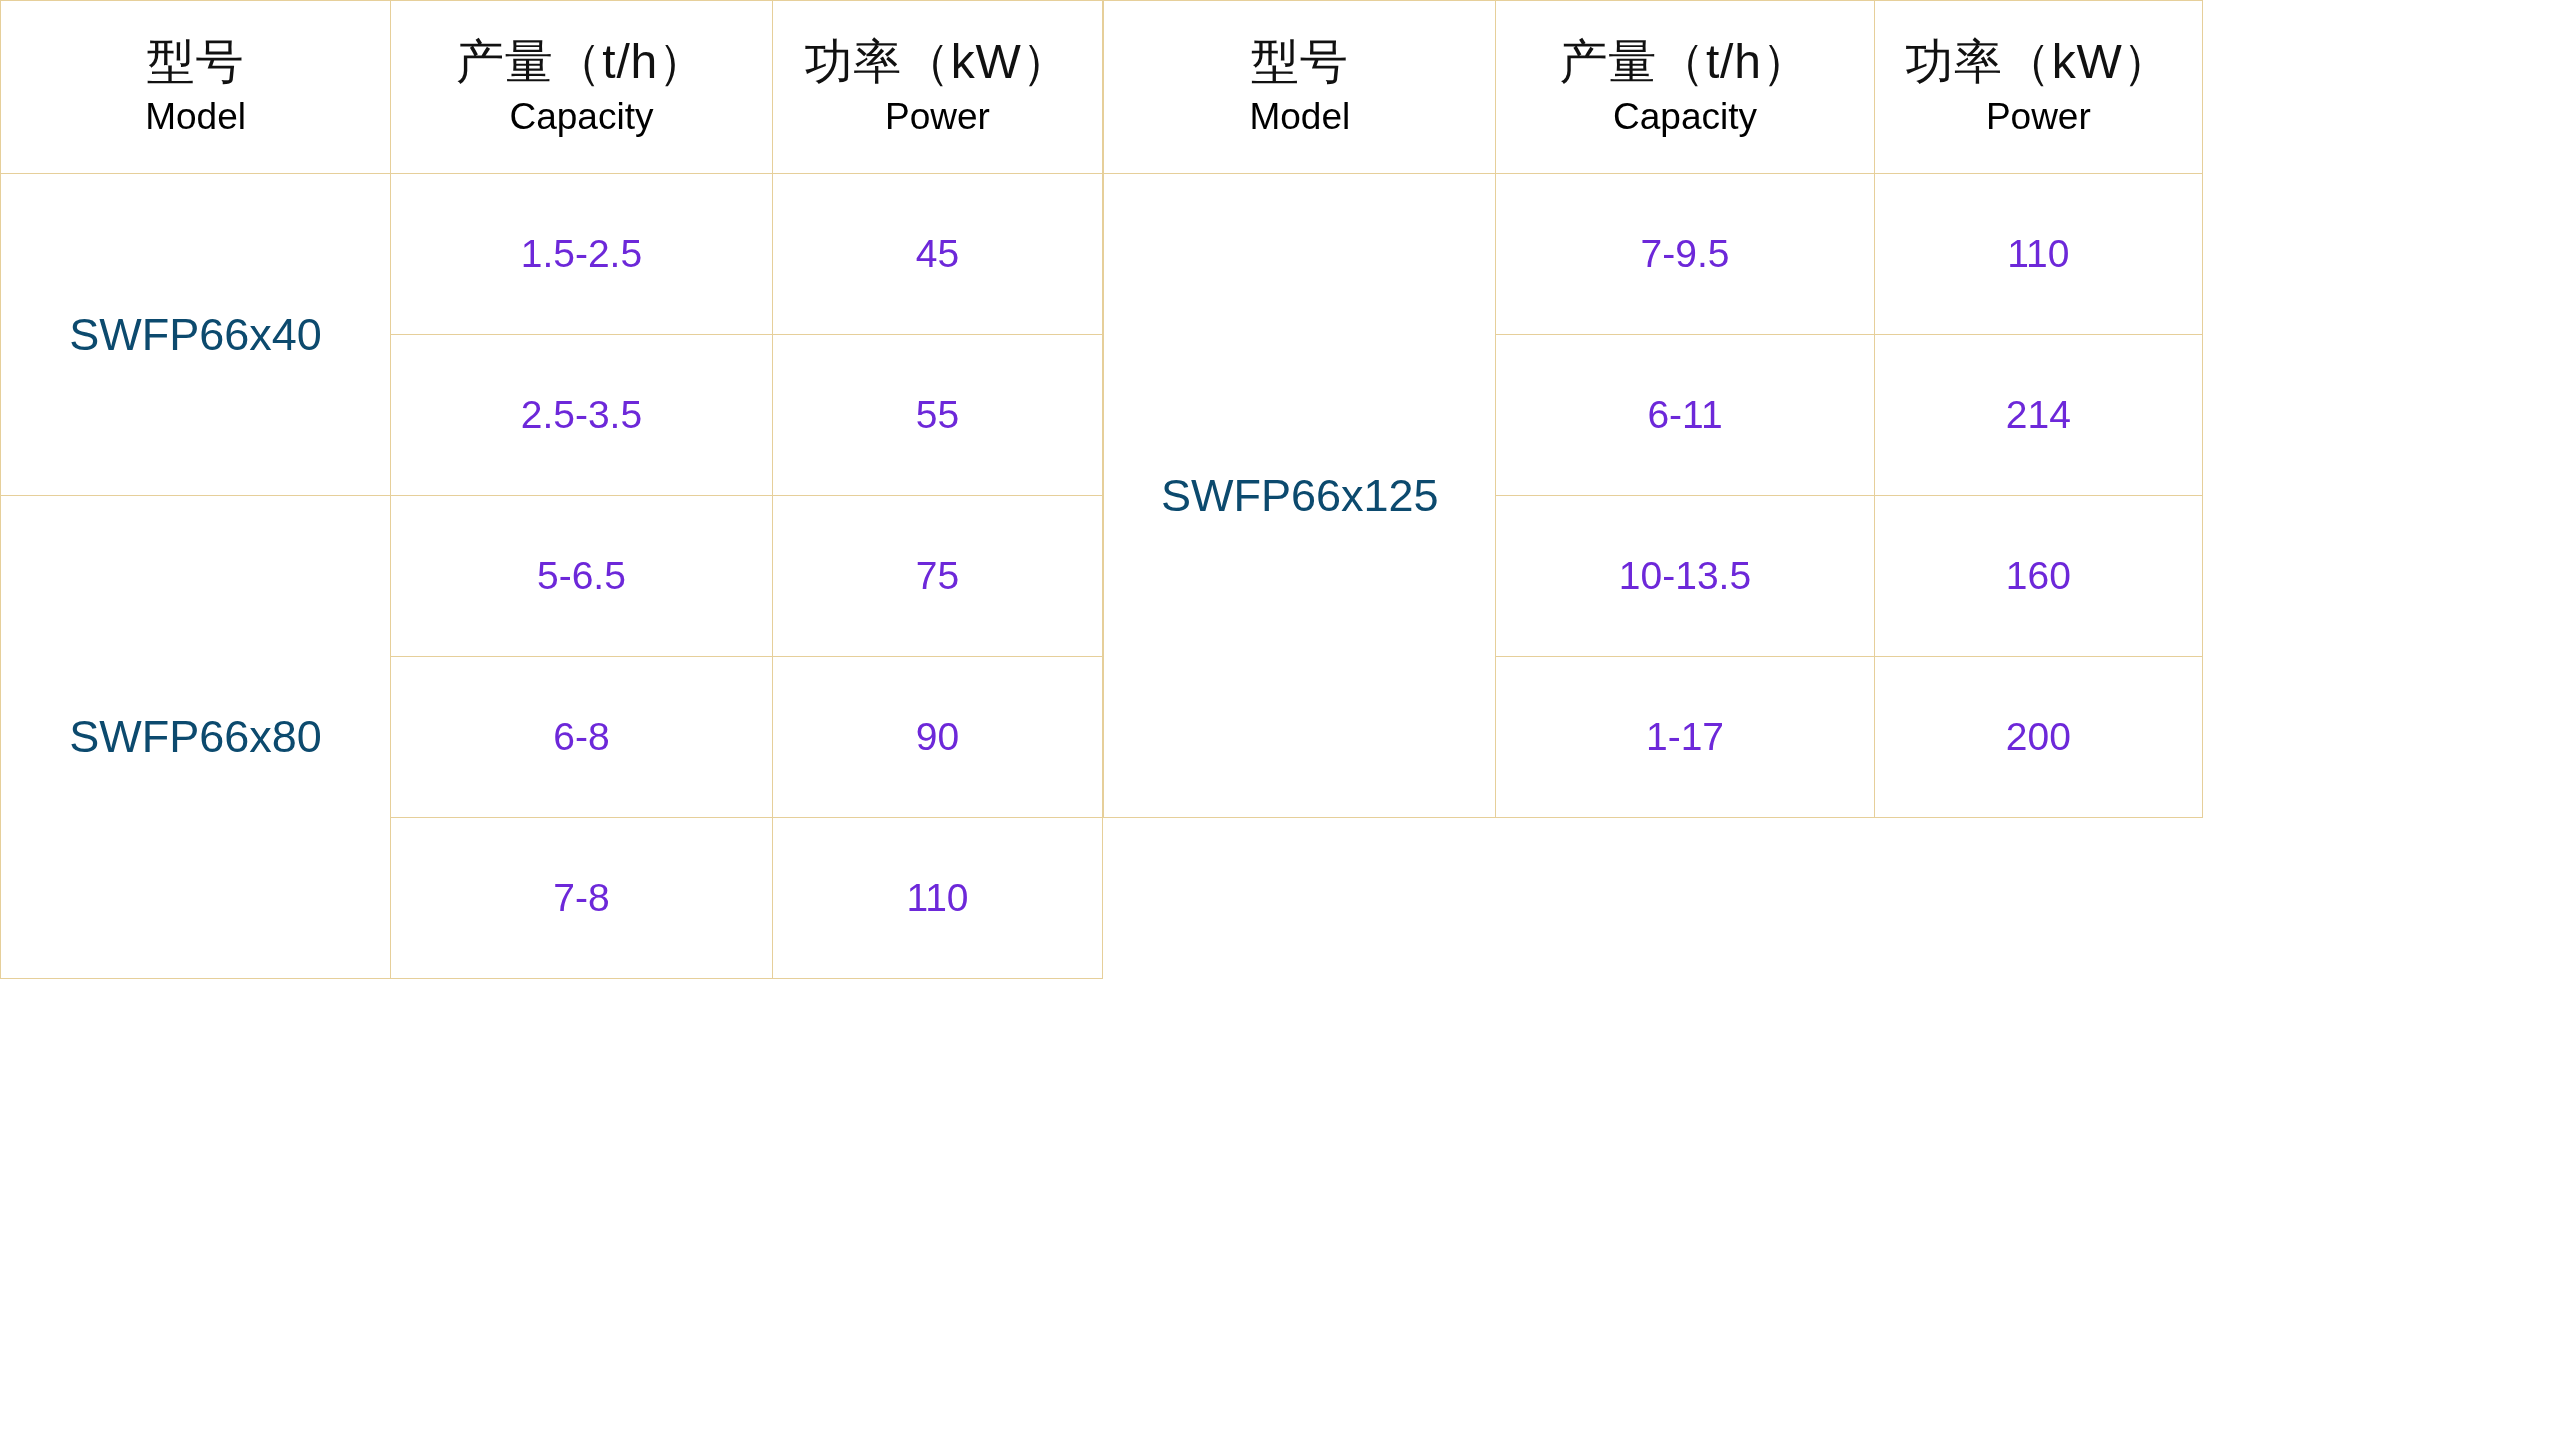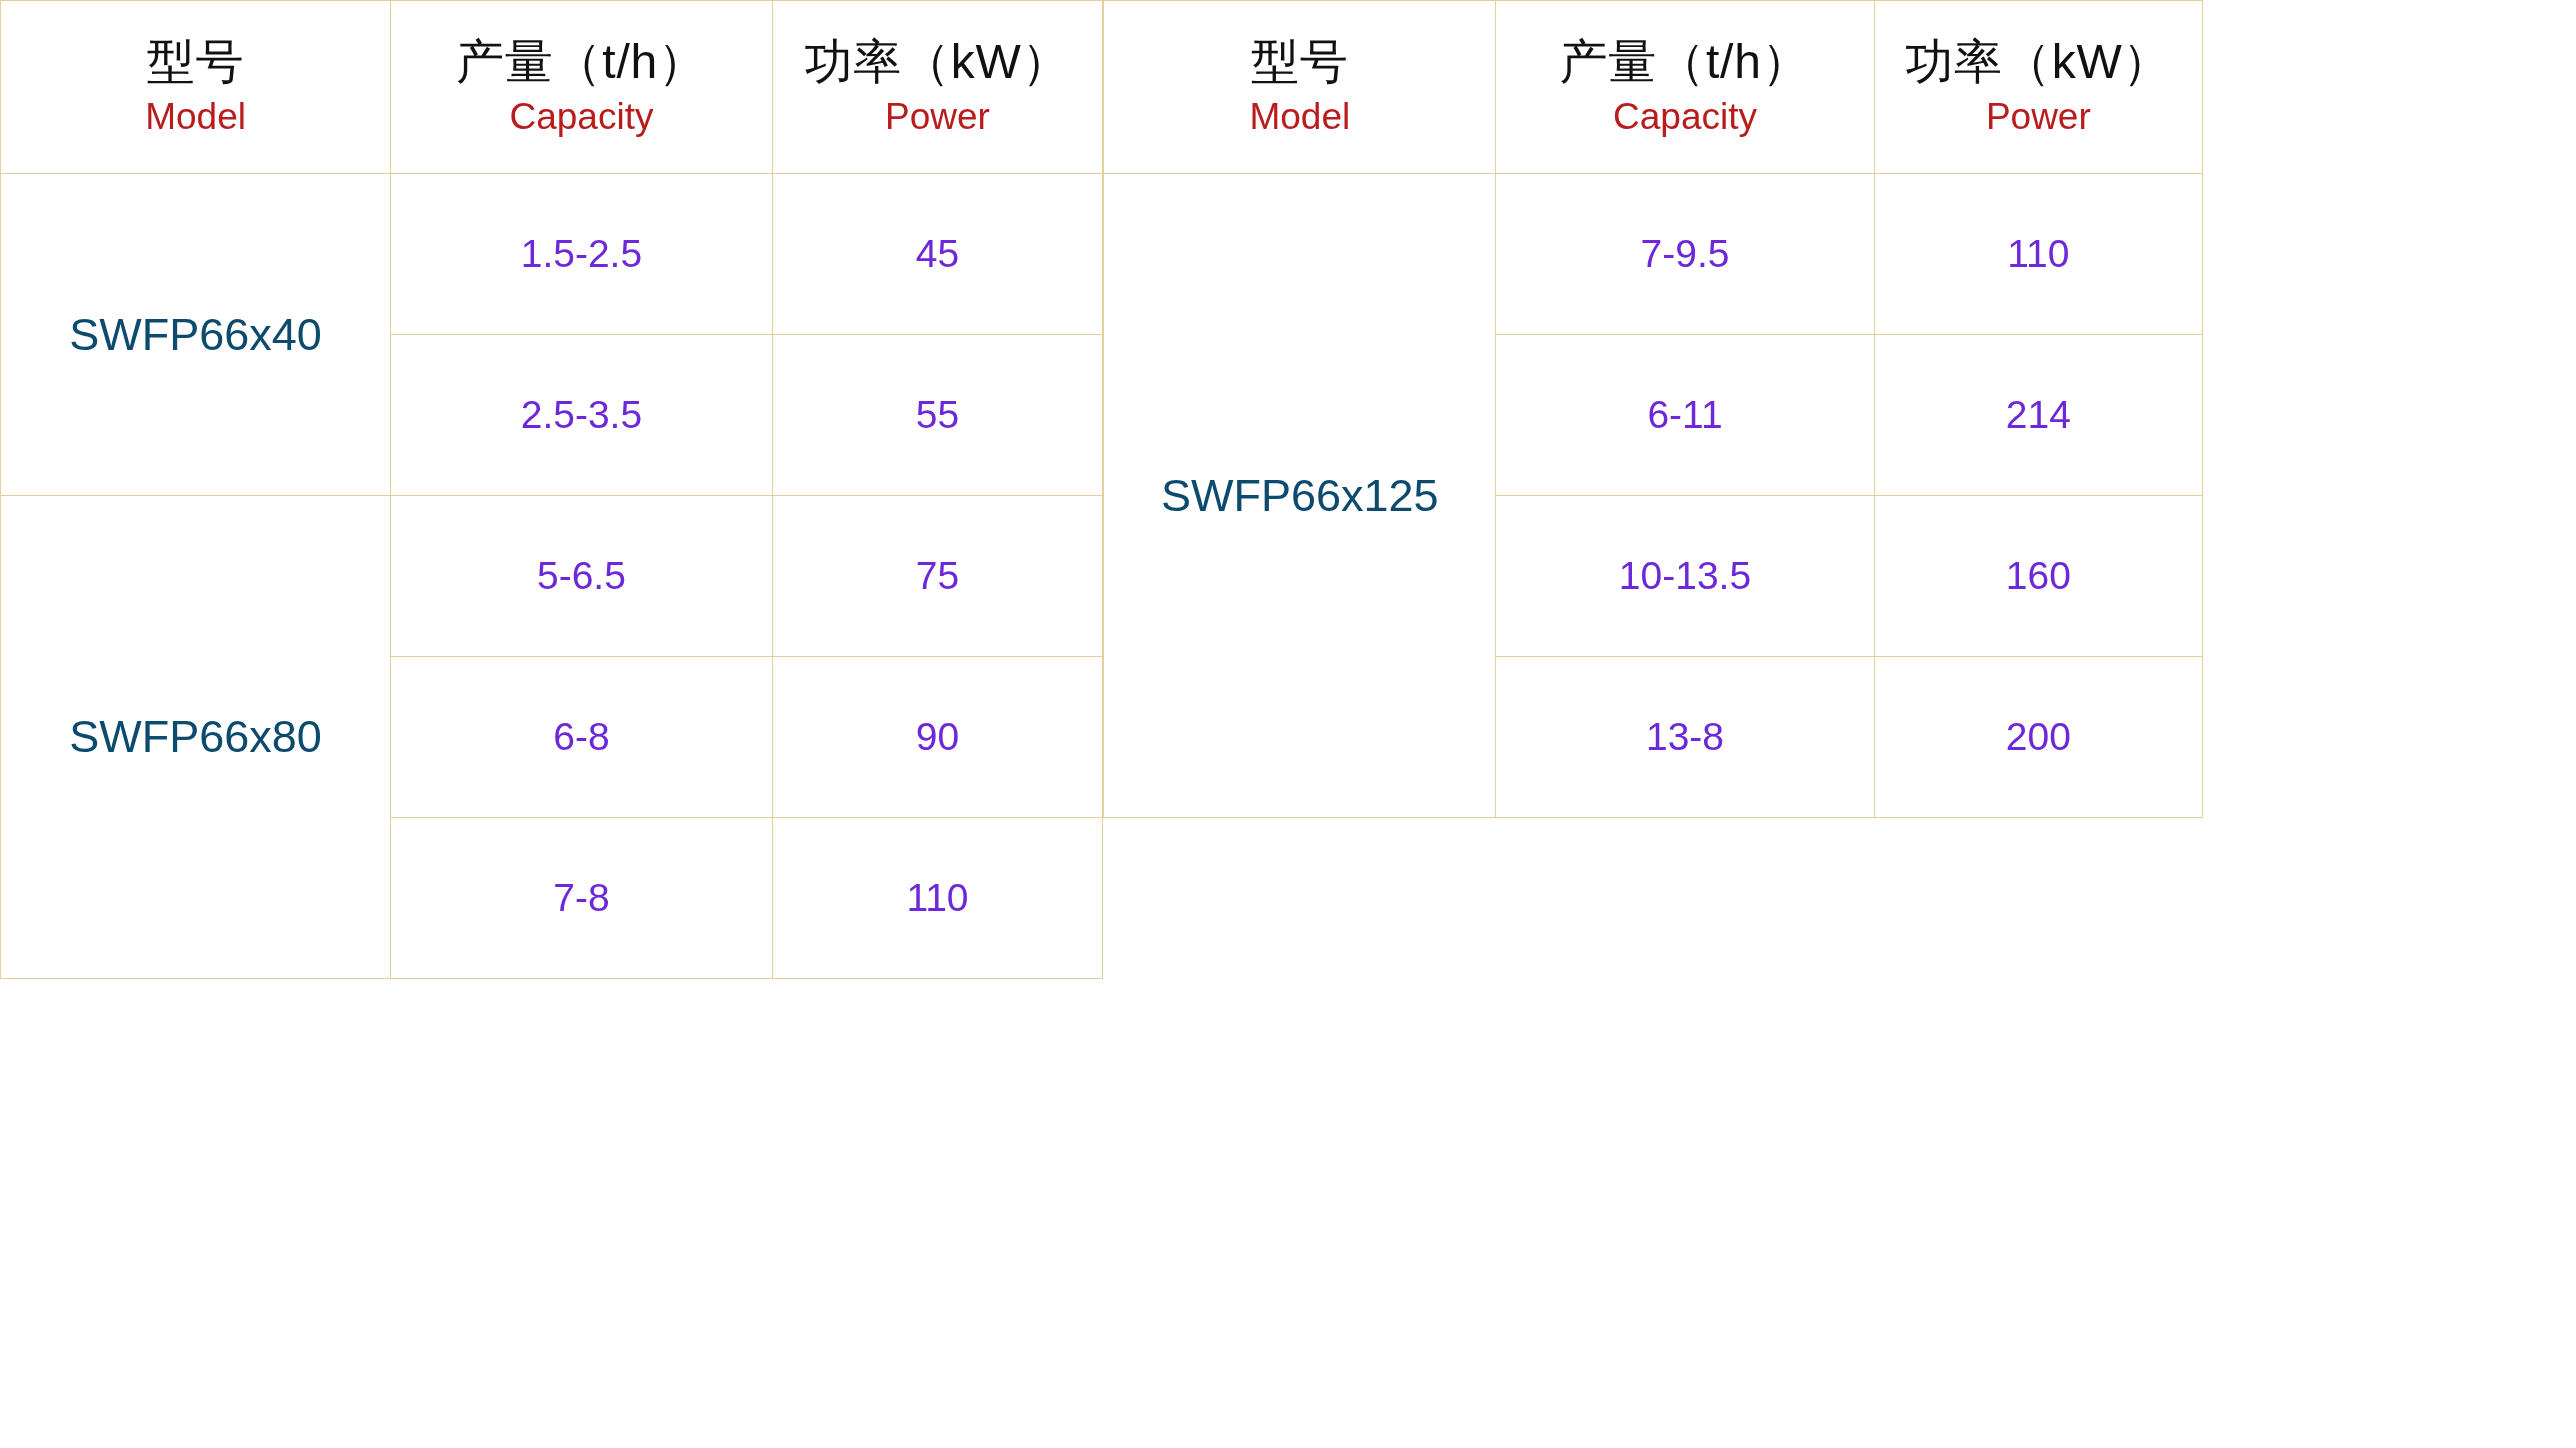--- a/index.html
+++ b/index.html
@@ -49,21 +49,21 @@
   }
   .hdr .cn {
     display: block;
     font-size: 48px;
     color: #111111;
     letter-spacing: 0.8px;
   }
   .hdr .en {
     display: block;
     font-size: 37px;
-    color: #b91c1c;
+    color: #000000;
     margin-top: 11px;
   }
 
   
   .cell {
     font-size: 39px;
     color: #6d28d9;
   }
   .model-cell {
     font-size: 45px;
@@ -169,21 +169,21 @@
           </tr>
           <tr class="row-h">
             <td class="cell c-cap">6-11</td>
             <td class="cell c-pow">214</td>
           </tr>
           <tr class="row-h">
             <td class="cell c-cap">10-13.5</td>
             <td class="cell c-pow">160</td>
           </tr>
           <tr class="row-h">
-            <td class="cell c-cap">13-8</td>
+            <td class="cell c-cap">1-17</td>
             <td class="cell c-pow">200</td>
           </tr>
         </tbody>
       </table>
     </div>
 
   </div>
 
   <div class="blank-area"></div>
 

